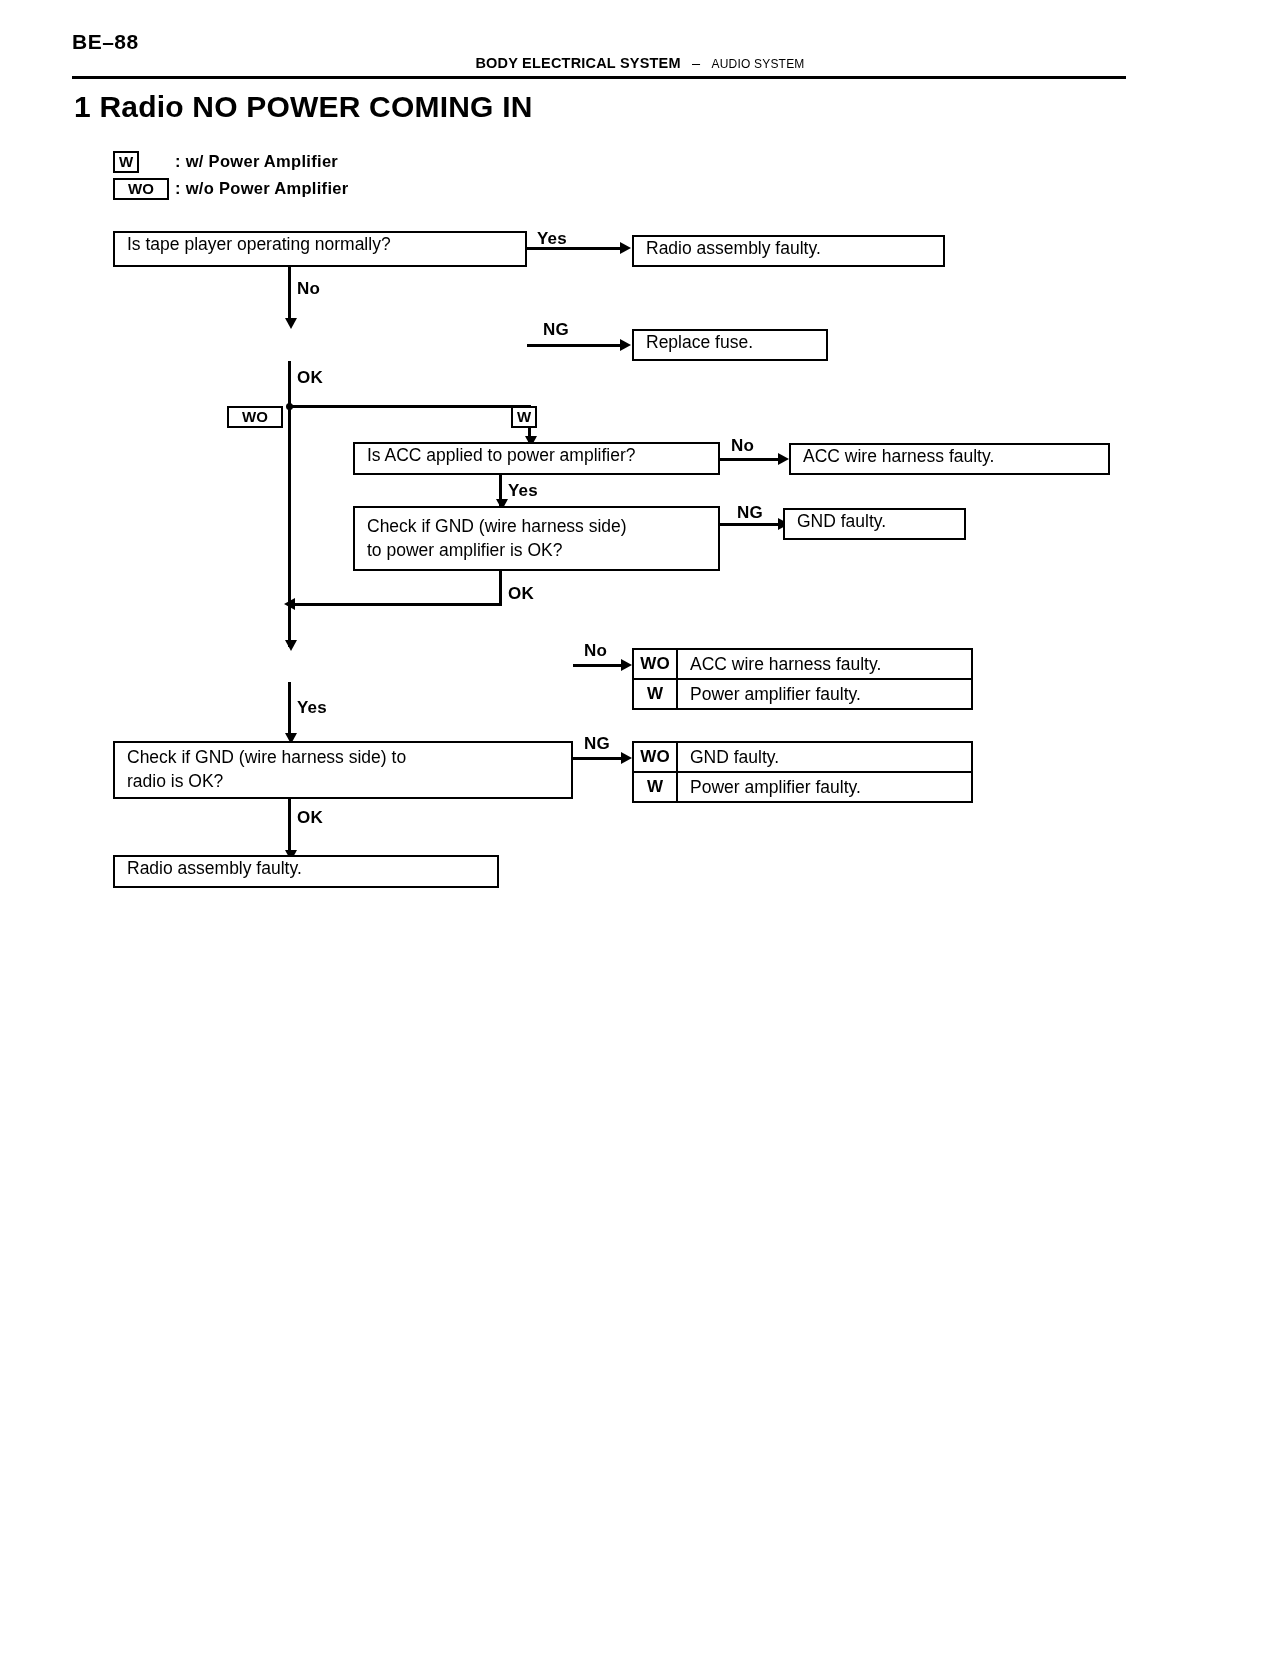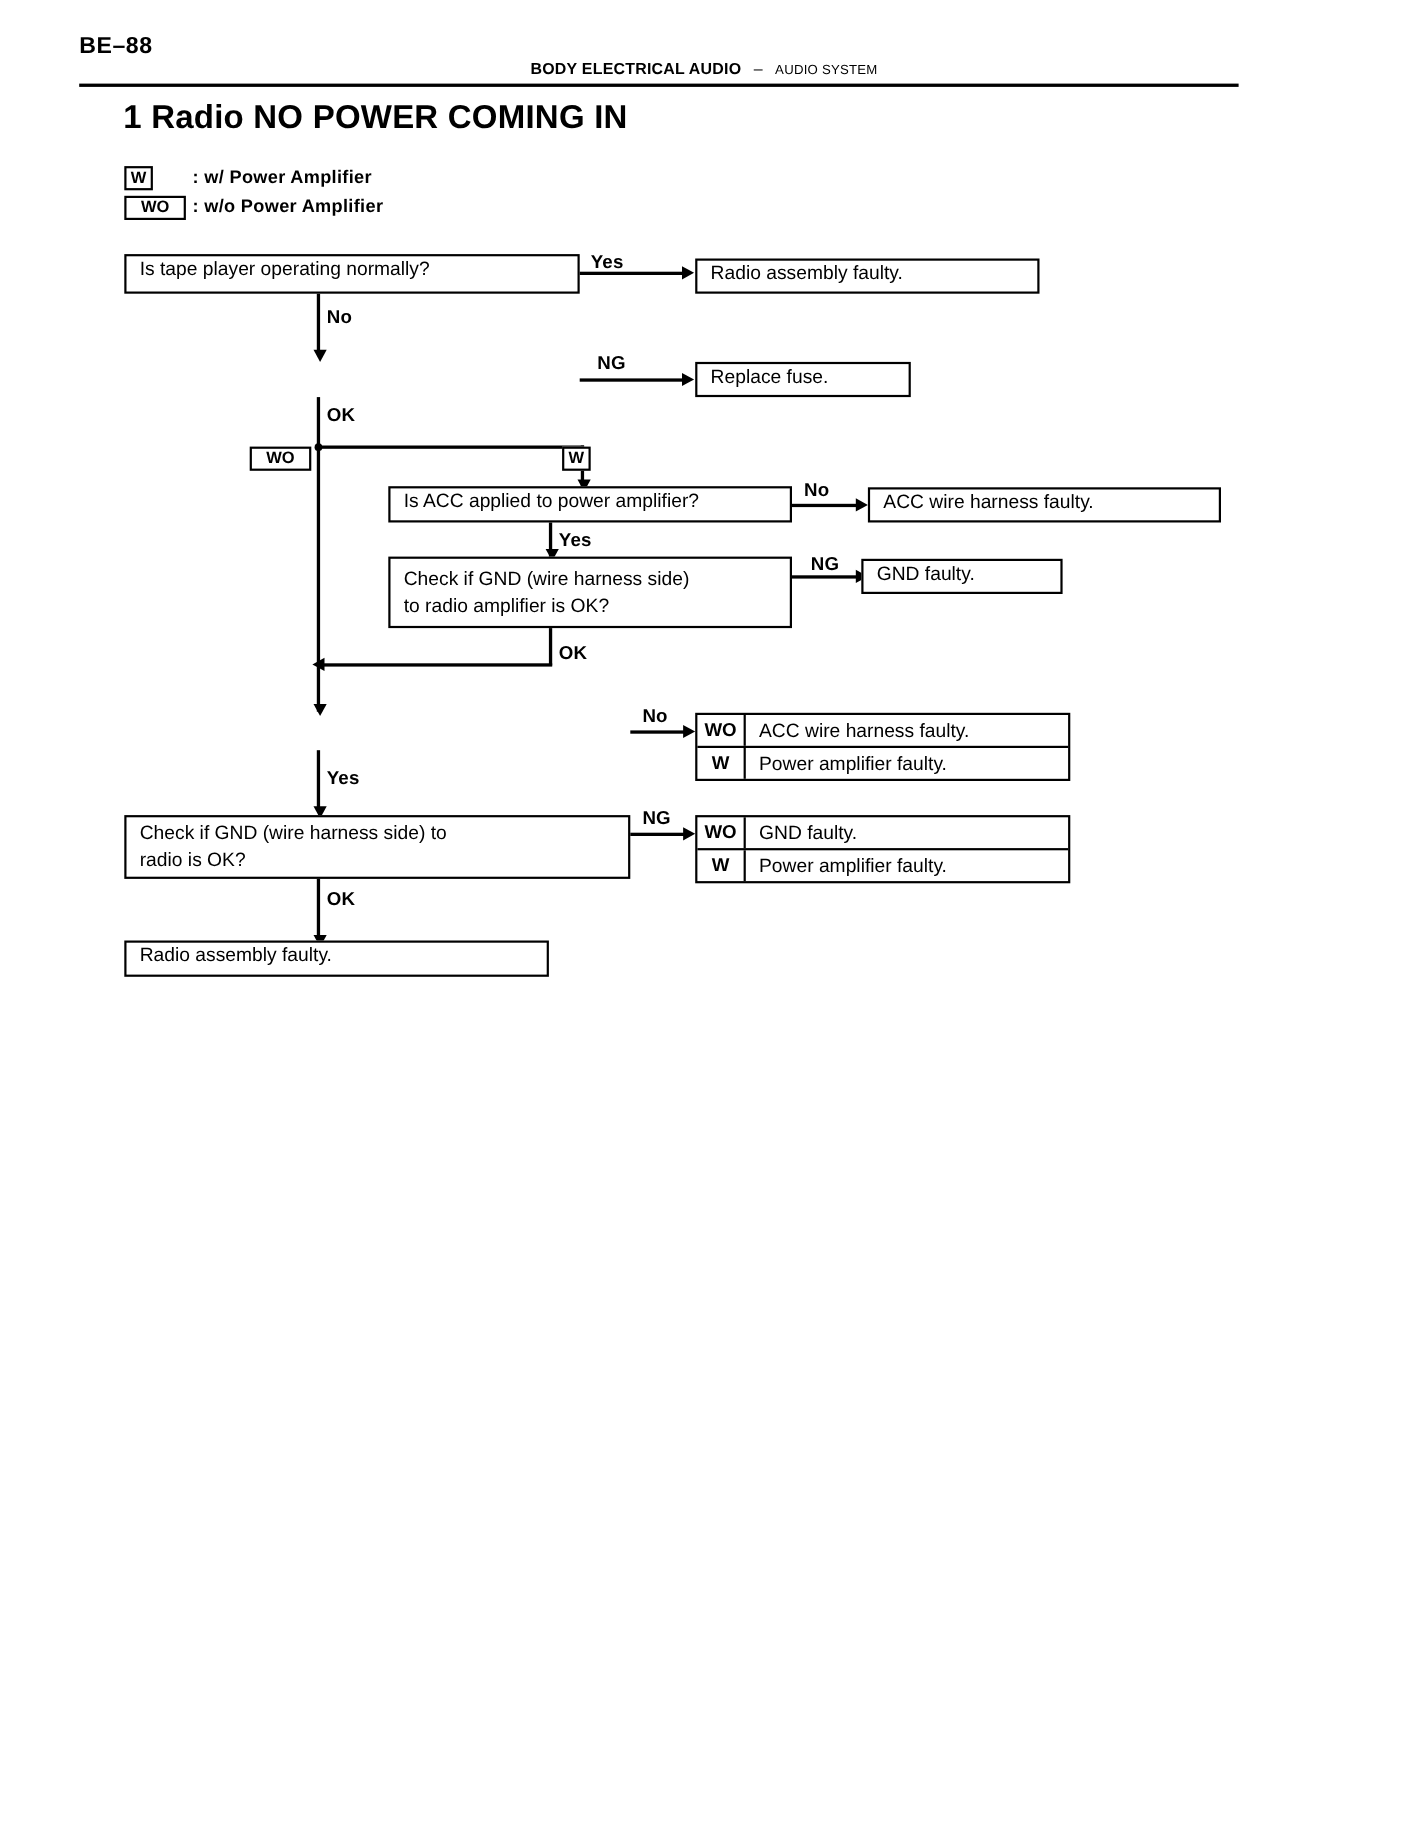--- a/index.html
+++ b/index.html
@@ -54,21 +54,20 @@
   }
 
   
   #doc-title {
     position: absolute;
     left: 74px;
     top: 90px;
     font-size: 30px;
     font-weight: bold;
     letter-spacing: 0.2px;
-    margin-left: 38px;
   }
 
   
   #legend {
     position: absolute;
     left: 113px;
     top: 148px;
     font-size: 16.5px;
     font-weight: bold;
   }
@@ -199,21 +198,21 @@
   .branch-tag {
     position: absolute;
   }
 </style>
 </head>
 <body>
 
 <div id="page-code">BE–88</div>
 
 <div id="running-head">
-  <span>BODY ELECTRICAL AUDIO</span>
+  <span>BODY ELECTRICAL SYSTEM</span>
   <span class="sep">–</span>
   <span class="sys2">AUDIO SYSTEM</span>
 </div>
 
 <div id="header-rule"></div>
 
 <div id="doc-title">1 Radio NO POWER COMING IN</div>
 
 <div id="legend">
   <div class="legend-row">
@@ -287,21 +286,21 @@
     <span class="txt">ACC wire  harness faulty.</span>
   </div>
 
   <div class="vline" style="left:499px; top:475px; height:32px;"></div>
   <div class="arrow-d" style="left:496px; top:499px;"></div>
   <div class="edge-label" style="left:508px; top:481px;">Yes</div>
 
   <div class="node two-line" style="left:353px; top:506px; width:367px; height:65px;">
     <span>
       <span class="txt">Check if GND (wire harness side)</span>
-      <span class="txt">to radio amplifier is OK?</span>
+      <span class="txt">to power amplifier is OK?</span>
     </span>
   </div>
 
   <div class="hline" style="left:720px; top:523px; width:62px;"></div>
   <div class="arrow-r" style="left:778px; top:518px;"></div>
   <div class="edge-label" style="left:737px; top:503px;">NG</div>
 
   <div class="node" style="left:783px; top:508px; width:183px; height:32px;">
     <span class="txt">GND faulty.</span>
   </div>

